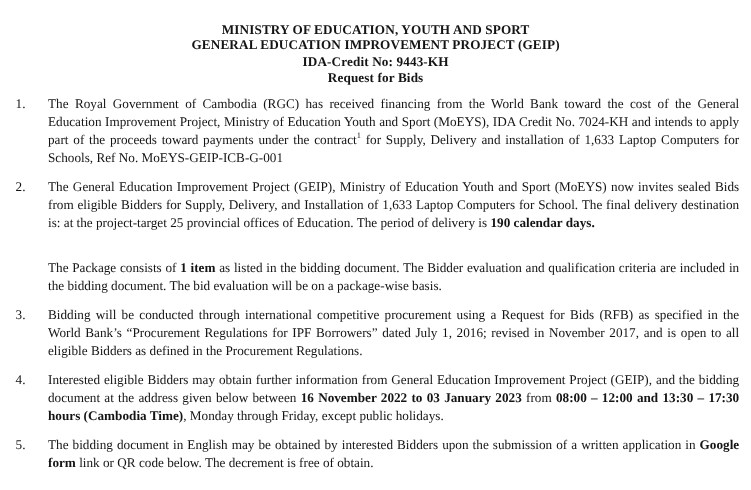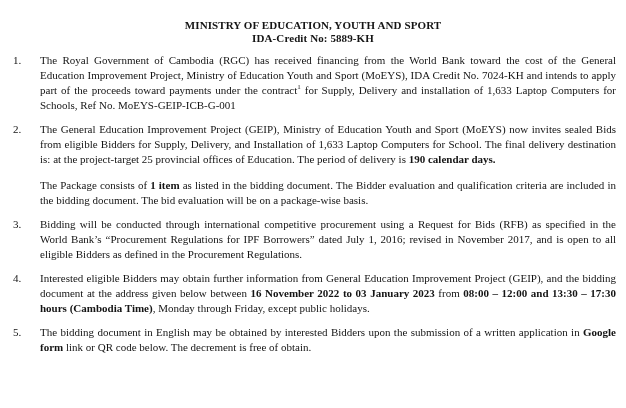--- a/index.html
+++ b/index.html
@@ -49,39 +49,41 @@
     min-width: 0;
     font-family: Liberation Serif, serif;
   }
   .doc-body p {
     margin: 0;
     font-size: 11px;
     line-height: 15px;
     text-align: justify;
   }
   .doc-body p + p {
-    margin-top: 11px;
+    margin-top: 23px;
   }
   .bold {
     font-weight: bold;
   }
   sup {
     font-size: 7px;
     line-height: 0;
     vertical-align: super;
   }
 </style>
 </head>
 <body>
 
 <div class="page">
 
   <header class="doc-header">
     <div>MINISTRY OF EDUCATION, YOUTH AND SPORT</div>
-    <div>IDA-Credit No: 5889-KH</div>
+    <div>GENERAL EDUCATION IMPROVEMENT PROJECT (GEIP)</div>
+    <div>IDA-Credit No: 9443-KH</div>
+    <div>Request for Bids</div>
   </header>
 
   <main class="doc-body">
   <section class="list-item">
     <div class="item-number">1.</div>
     <div class="item-paragraphs">
           <p><span>The Royal Government of Cambodia (RGC) has received financing from the World Bank toward the cost of the General Education Improvement Project, Ministry of Education Youth and Sport (MoEYS), IDA Credit No. 7024-KH and intends to apply part of the proceeds toward payments under the contract</span><sup>1</sup><span> for Supply, Delivery and installation of 1,633 Laptop Computers for Schools, Ref No. MoEYS-GEIP-ICB-G-001</span></p>
         </div>
   </section>
 

